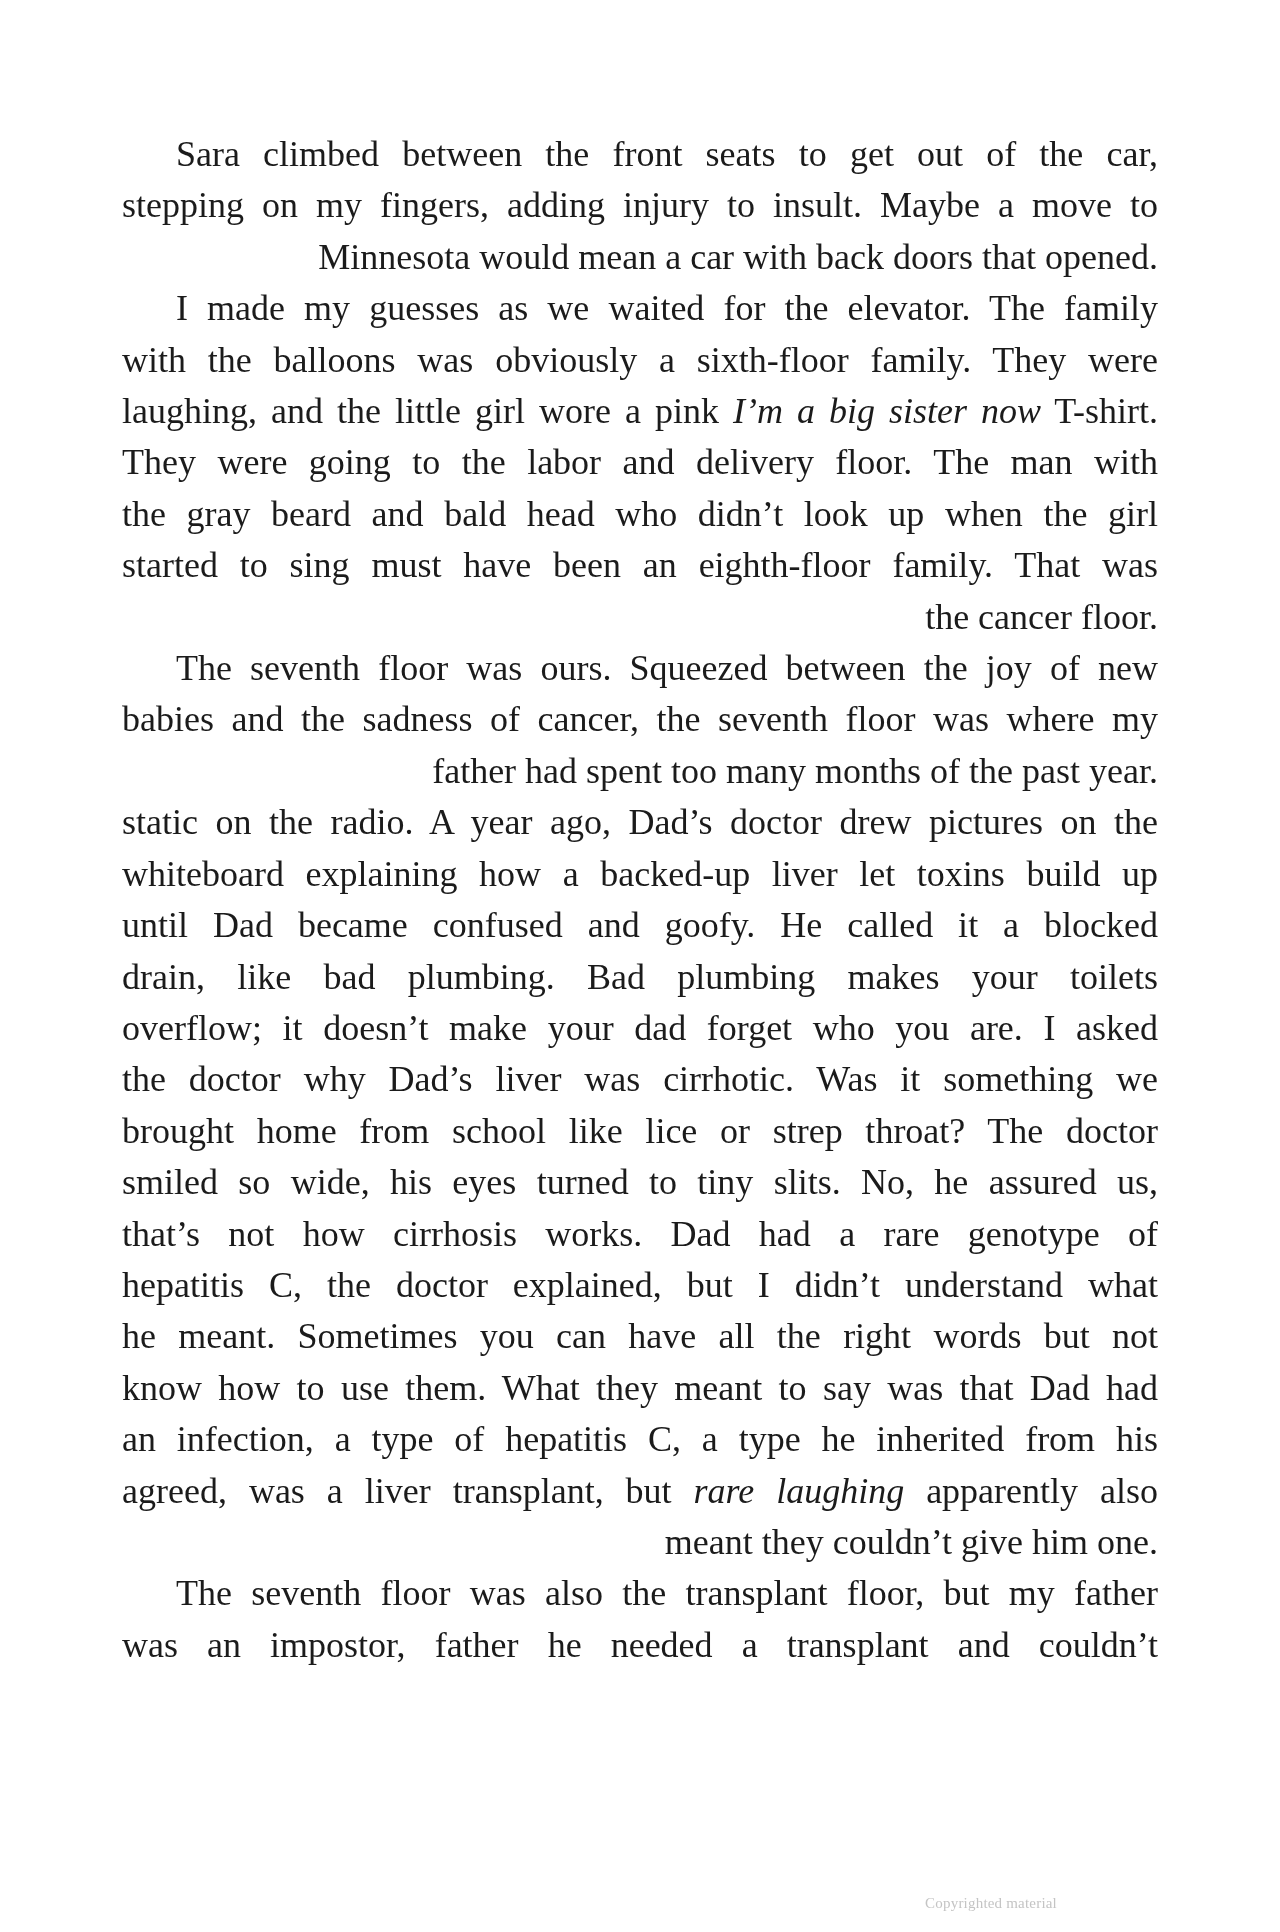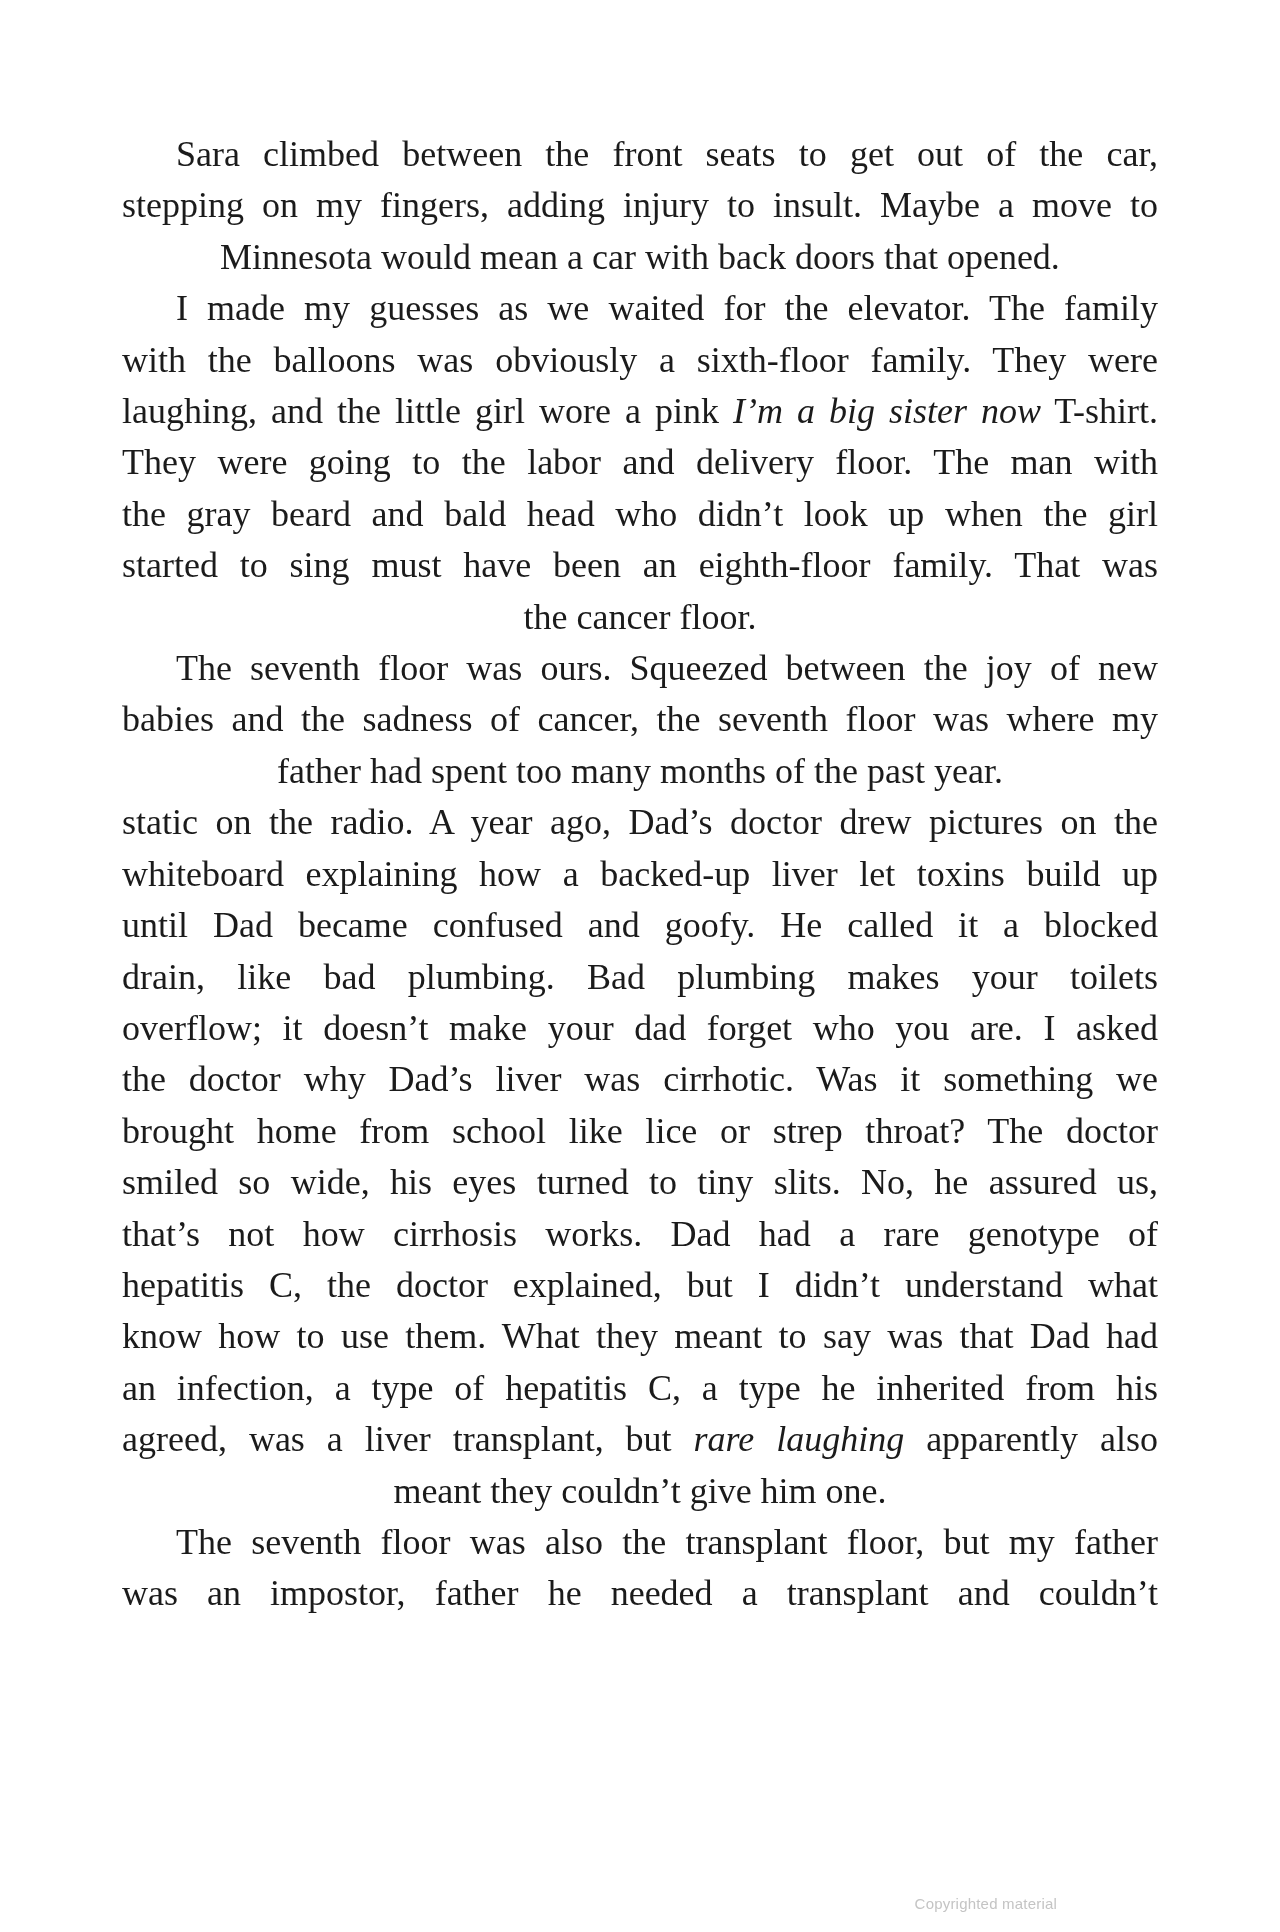--- a/index.html
+++ b/index.html
@@ -21,37 +21,37 @@
     position: absolute;
     left: 122px;
     top: 129px;
     width: 1036px;
     font-size: 36px;
     line-height: 51.4px;
     color: #1b1b1b;
     letter-spacing: 0px;
   }
   .line {
-    text-align: center;
+    text-align: right;
   }
   .line.j {
     text-align: justify;
     text-align-last: justify;
   }
   .line.ind {
     text-indent: 54px;
   }
   .line em {
     font-family: "Liberation Serif", serif;
   }
   .footer-note {
     position: absolute;
     top: 1895px;
     right: 15px;
-    font-family: Liberation Sans, sans-serif;
+    font-family: Liberation Serif, serif;
     font-size: 15px;
     color: #c4c4c4;
     letter-spacing: 0.2px;
   }
 </style>
 </head>
 <body style="background: rgb(255, 255, 255);">
 
 <div class="page">
   <div class="text-block" style="color: rgb(27, 27, 27);">
@@ -71,20 +71,21 @@
       <div class="line j"><span>static on the radio. A year ago, Dad’s doctor drew pictures on the</span></div>
       <div class="line j"><span>whiteboard explaining how a backed-up liver let toxins build up</span></div>
       <div class="line j"><span>until Dad became confused and goofy. He called it a blocked</span></div>
       <div class="line j"><span>drain, like bad plumbing. Bad plumbing makes your toilets</span></div>
       <div class="line j"><span>overflow; it doesn’t make your dad forget who you are. I asked</span></div>
       <div class="line j"><span>the doctor why Dad’s liver was cirrhotic. Was it something we</span></div>
       <div class="line j"><span>brought home from school like lice or strep throat? The doctor</span></div>
       <div class="line j"><span>smiled so wide, his eyes turned to tiny slits. No, he assured us,</span></div>
       <div class="line j"><span>that’s not how cirrhosis works. Dad had a rare genotype of</span></div>
       <div class="line j"><span>hepatitis C, the doctor explained, but I didn’t understand what</span></div>
+      <div class="line j"><span>he meant. Sometimes you can have all the right words but not</span></div>
       <div class="line j"><span>know how to use them. What they meant to say was that Dad had</span></div>
       <div class="line j"><span>an infection, a type of hepatitis C, a type he inherited from his</span></div>
       <div class="line j"><span>agreed, was a liver transplant, but </span><em>rare laughing</em><span> apparently also</span></div>
       <div class="line"><span>meant they couldn’t give him one.</span></div>
       <div class="line j ind"><span>The seventh floor was also the transplant floor, but my father</span></div>
       <div class="line j"><span>was an impostor, father he needed a transplant and couldn’t</span></div>
     </div>
   <div class="footer-note" style="color: rgb(196, 196, 196);">Copyrighted material</div>
 </div>
 

